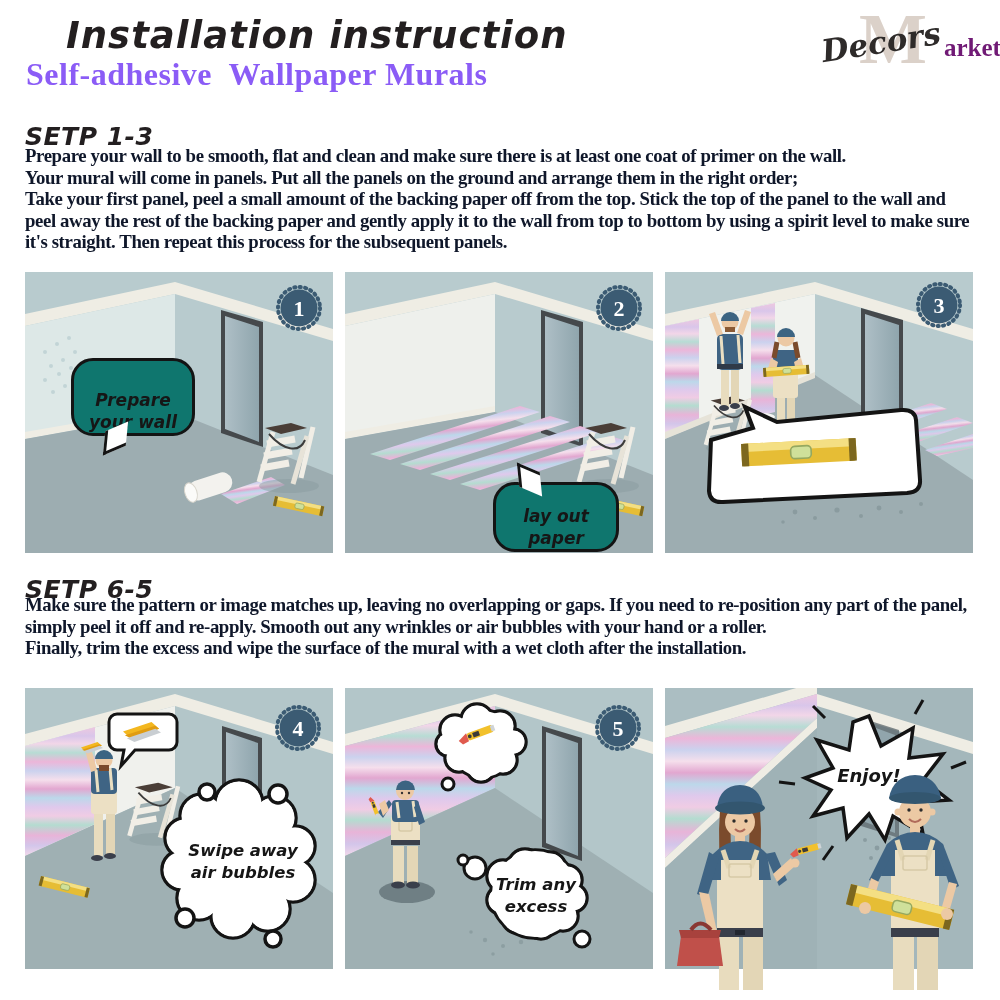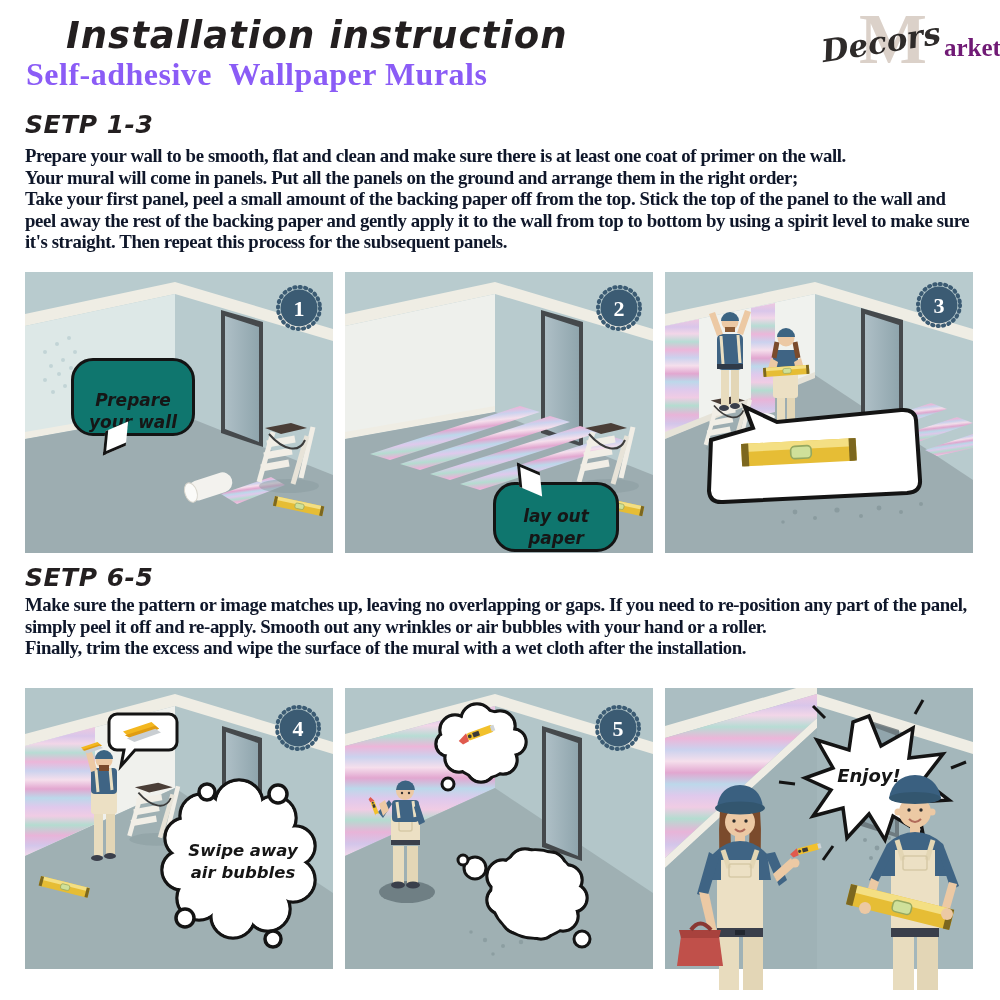--- a/index.html
+++ b/index.html
@@ -8,21 +8,21 @@
   .title{position:absolute;left:26px;top:14px;font:italic 900 37px "DejaVu Sans",sans-serif;
          letter-spacing:1px;color:#231f20;margin-left:40px;}
   .subtitle{position:absolute;left:26px;top:56px;font:700 32px "Liberation Serif",serif;
          color:#8b5cf6;white-space:pre;letter-spacing:.5px;}
   .logo{position:absolute;right:14px;top:10px;width:165px;height:78px;}
   .logo .m{position:absolute;left:38px;top:-12px;font:700 72px "Liberation Serif",serif;color:#dbd1c9;}
   .logo .decors{position:absolute;left:0px;top:14px;font:italic 700 31px "DejaVu Serif",serif;
          color:#2e2b2a;transform:rotate(-9deg);}
   .logo .arket{position:absolute;left:86px;top:24px;font:700 25px "Liberation Serif",serif;color:#701a75;margin-left:37px;}
   .sect-head{position:absolute;left:25px;font:italic 900 25px "DejaVu Sans",sans-serif;
-         color:#231f20;letter-spacing:.5px;}
+         color:#231f20;letter-spacing:.5px;margin-top:12px;}
   #head1{top:110px;} #head2{top:563px;}
   .para{position:absolute;left:25px;width:955px;font-size:18.8px;line-height:21.5px;
         font-weight:700;color:#0f172a;letter-spacing:-.4px;}
   .para p{margin:0;}
   #para1{top:145px;} #para2{top:594px;}
   .row{position:absolute;left:25px;display:flex;gap:12px;}
   #row1{top:272px;} #row2{top:688px;}
   .panel{position:relative;width:308px;height:281px;}
   .panel svg.scene{position:absolute;left:0;top:0;display:block;}
   .bubble{position:absolute;background:#0f766e;border:3px solid #141414;border-radius:22px;
@@ -484,20 +484,22 @@
           <circle cx="158" cy="258" r="2"></circle>
           <circle cx="126" cy="244" r="1.8"></circle>
         <circle cx="176" cy="254" r="2.2"></circle>
           <circle cx="148" cy="266" r="1.8"></circle>
       </g>
       <g transform="translate(273,40)">
         <use href="#badgeS"></use>
         <text y="8" text-anchor="middle" font-family="Liberation Serif, serif" font-weight="700" font-size="22" fill="#ffffff">5</text>
       </g>
     </svg>
+    <div class="cloud-text" style="left:145px;top:186px;width:92px;">Trim any
+excess</div>
   </div>
 
   <div class="panel">
     <svg class="scene" width="308" height="302" viewBox="0 0 308 302">
       <rect width="308" height="281" fill="#abbec2"></rect>
       <polygon points="152,0 308,0 308,281 152,281" fill="#a4b7bb"></polygon>
       <polygon points="152,6 308,54 308,66 152,18" fill="#efede4"></polygon>
       <polygon points="0,38 152,-6 152,6 0,50" fill="#efede4"></polygon>
       <polygon points="0,50 152,6 152,30 0,170" fill="url(#muralH)"></polygon>
       <polygon points="0,170 152,30 152,40 0,180" fill="#efede4"></polygon>

